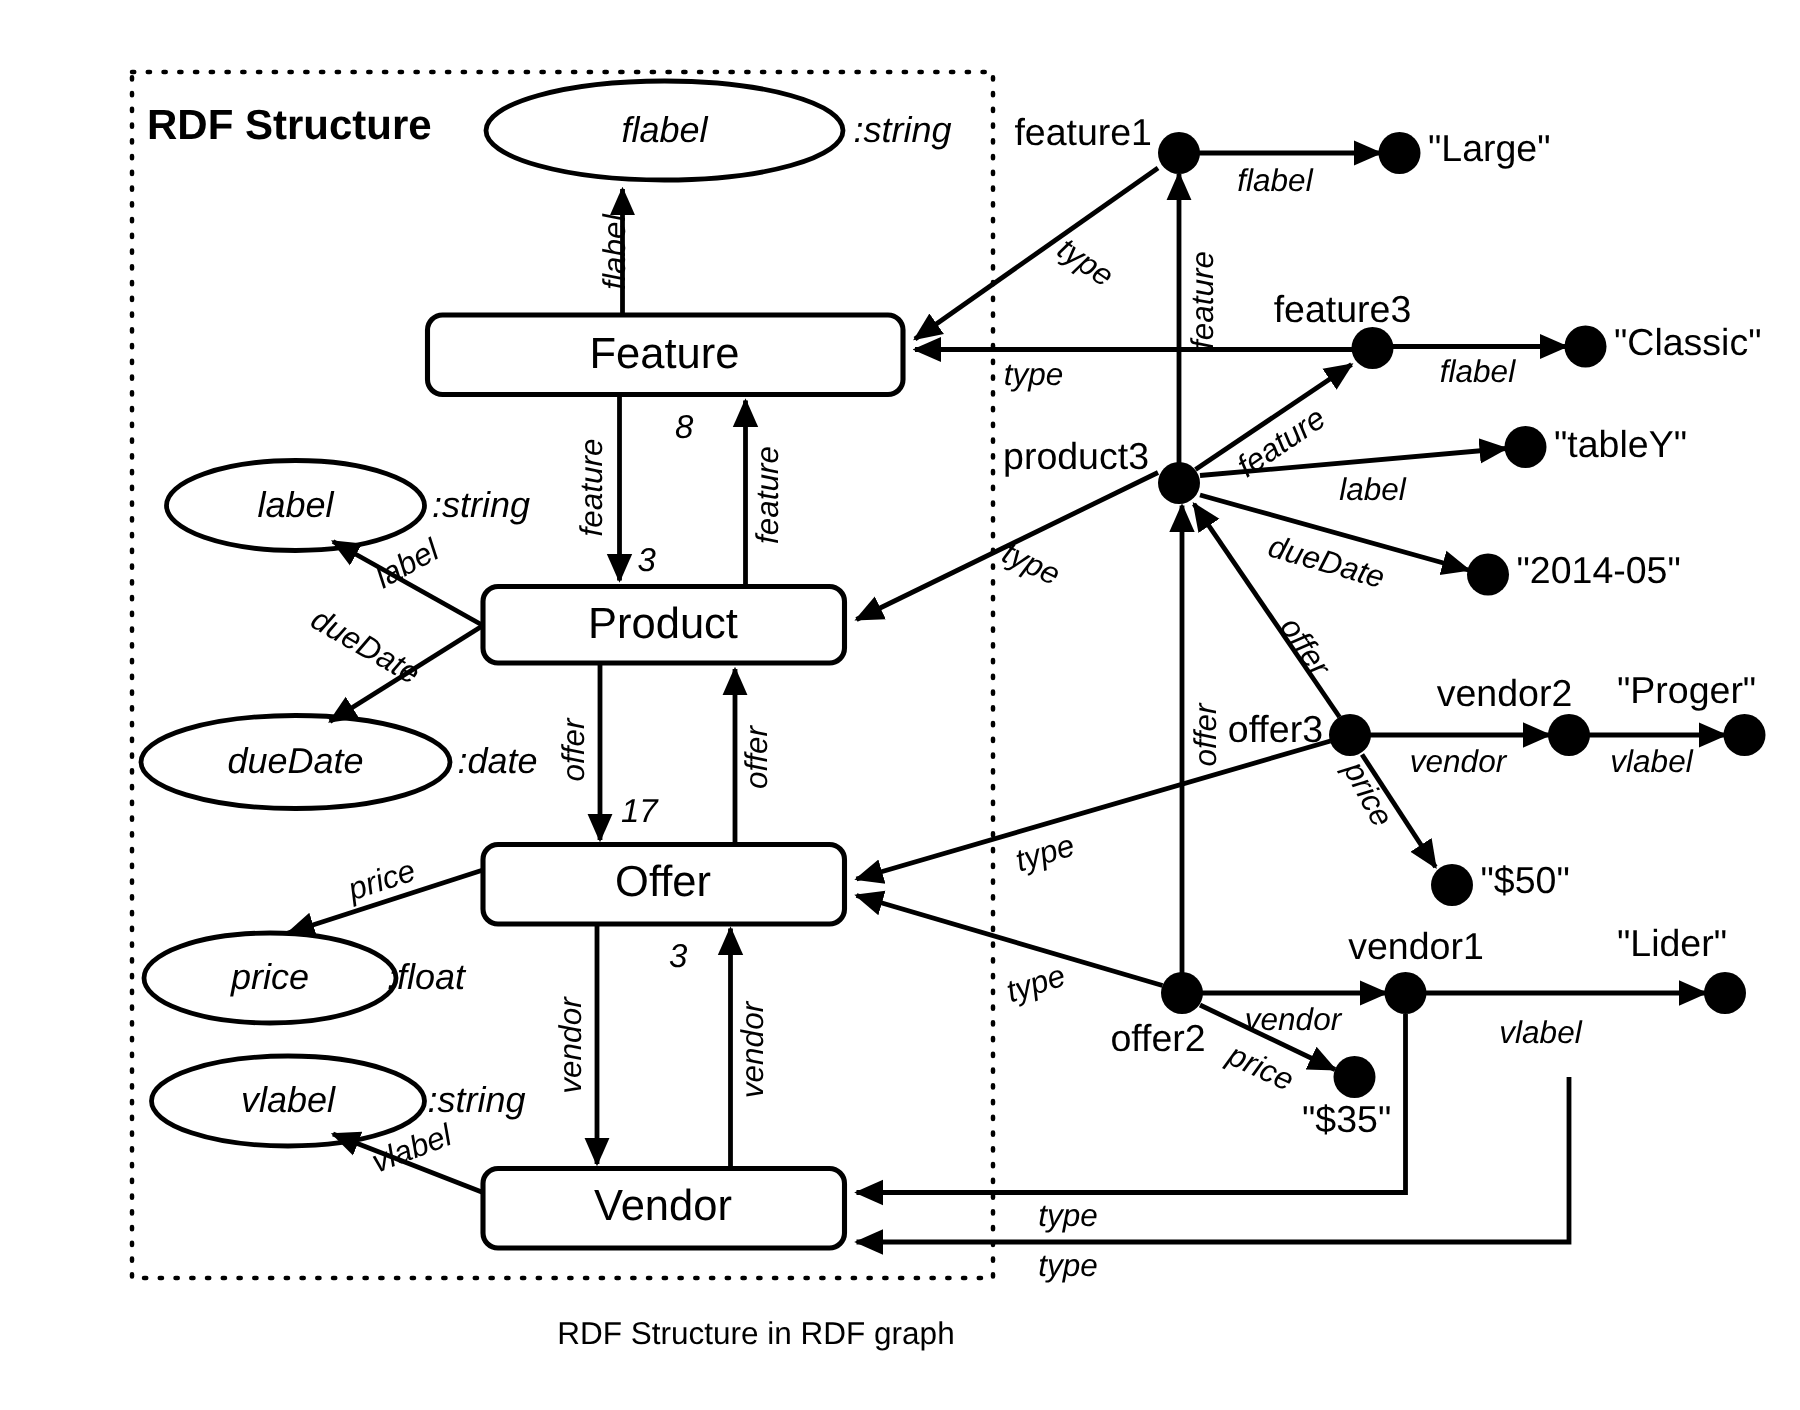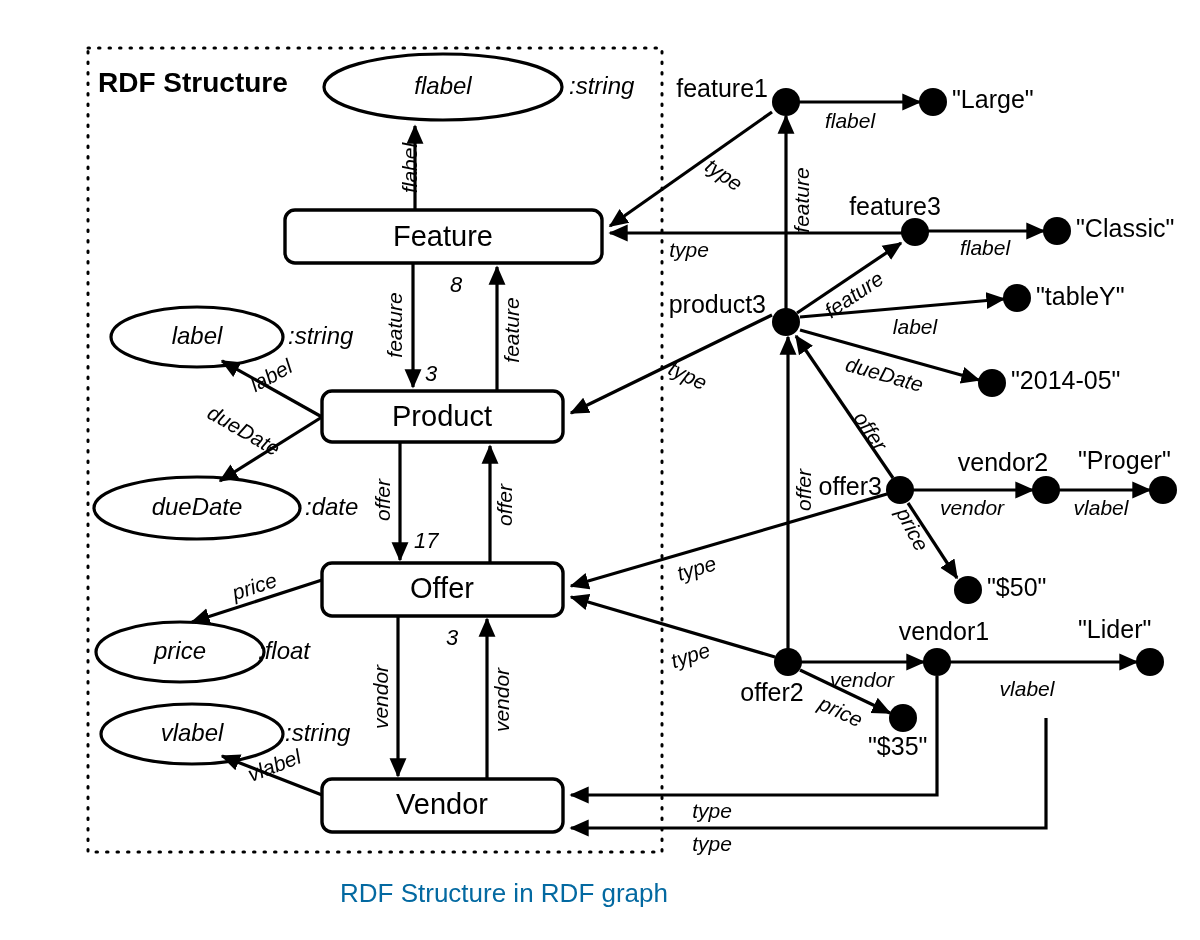--- a/index.html
+++ b/index.html
@@ -109,22 +109,22 @@
     stroke-dasharray: 1.5 9;
     stroke-linecap: round;
   }
   .caption {
     position: absolute;
     left: 0;
     top: 878px;
     width: 1008px;
     text-align: center;
     font-family: "Liberation Sans", sans-serif;
-    font-size: 26px;
-    color: #0369a1;
+    font-size: 21px;
+    color: #000000;
   }
 </style>
 </head>
 <body>
 
 <div id="diagram-root">
 
   <svg id="rdf-svg" viewBox="0 0 1200 940" xmlns="http://www.w3.org/2000/svg">
 
     <defs>

